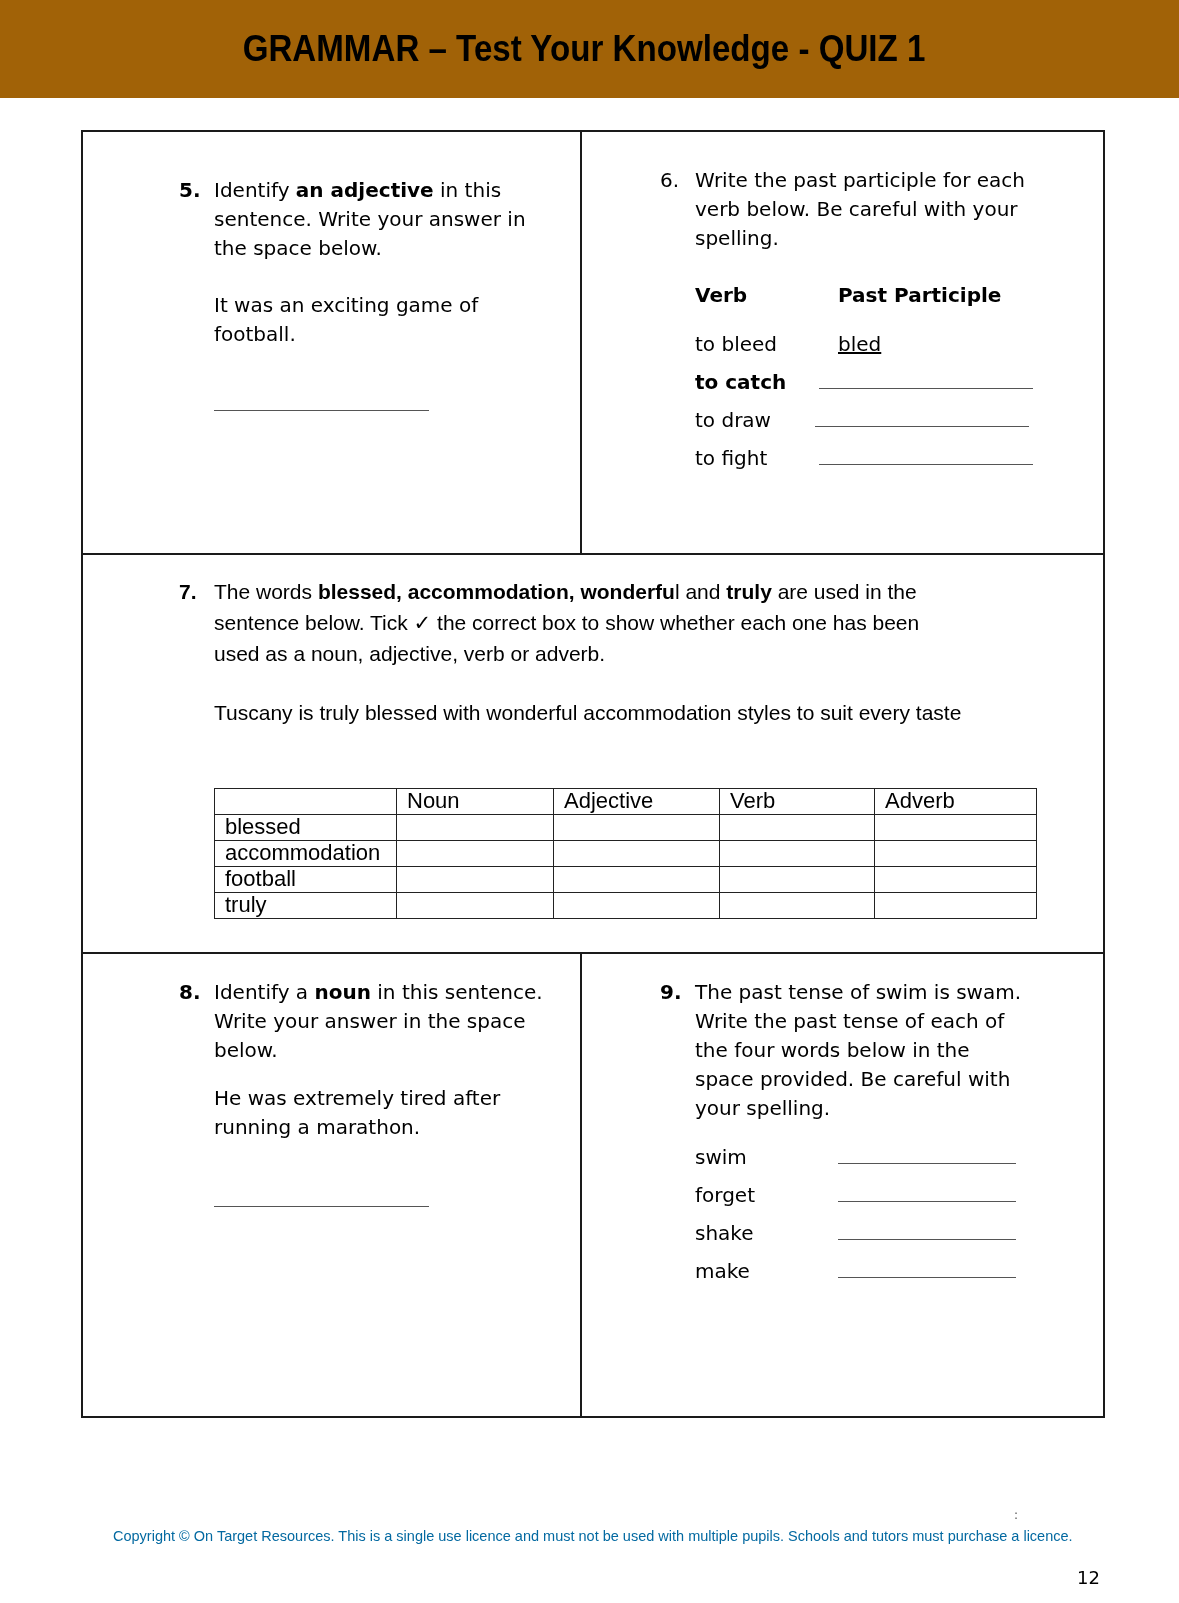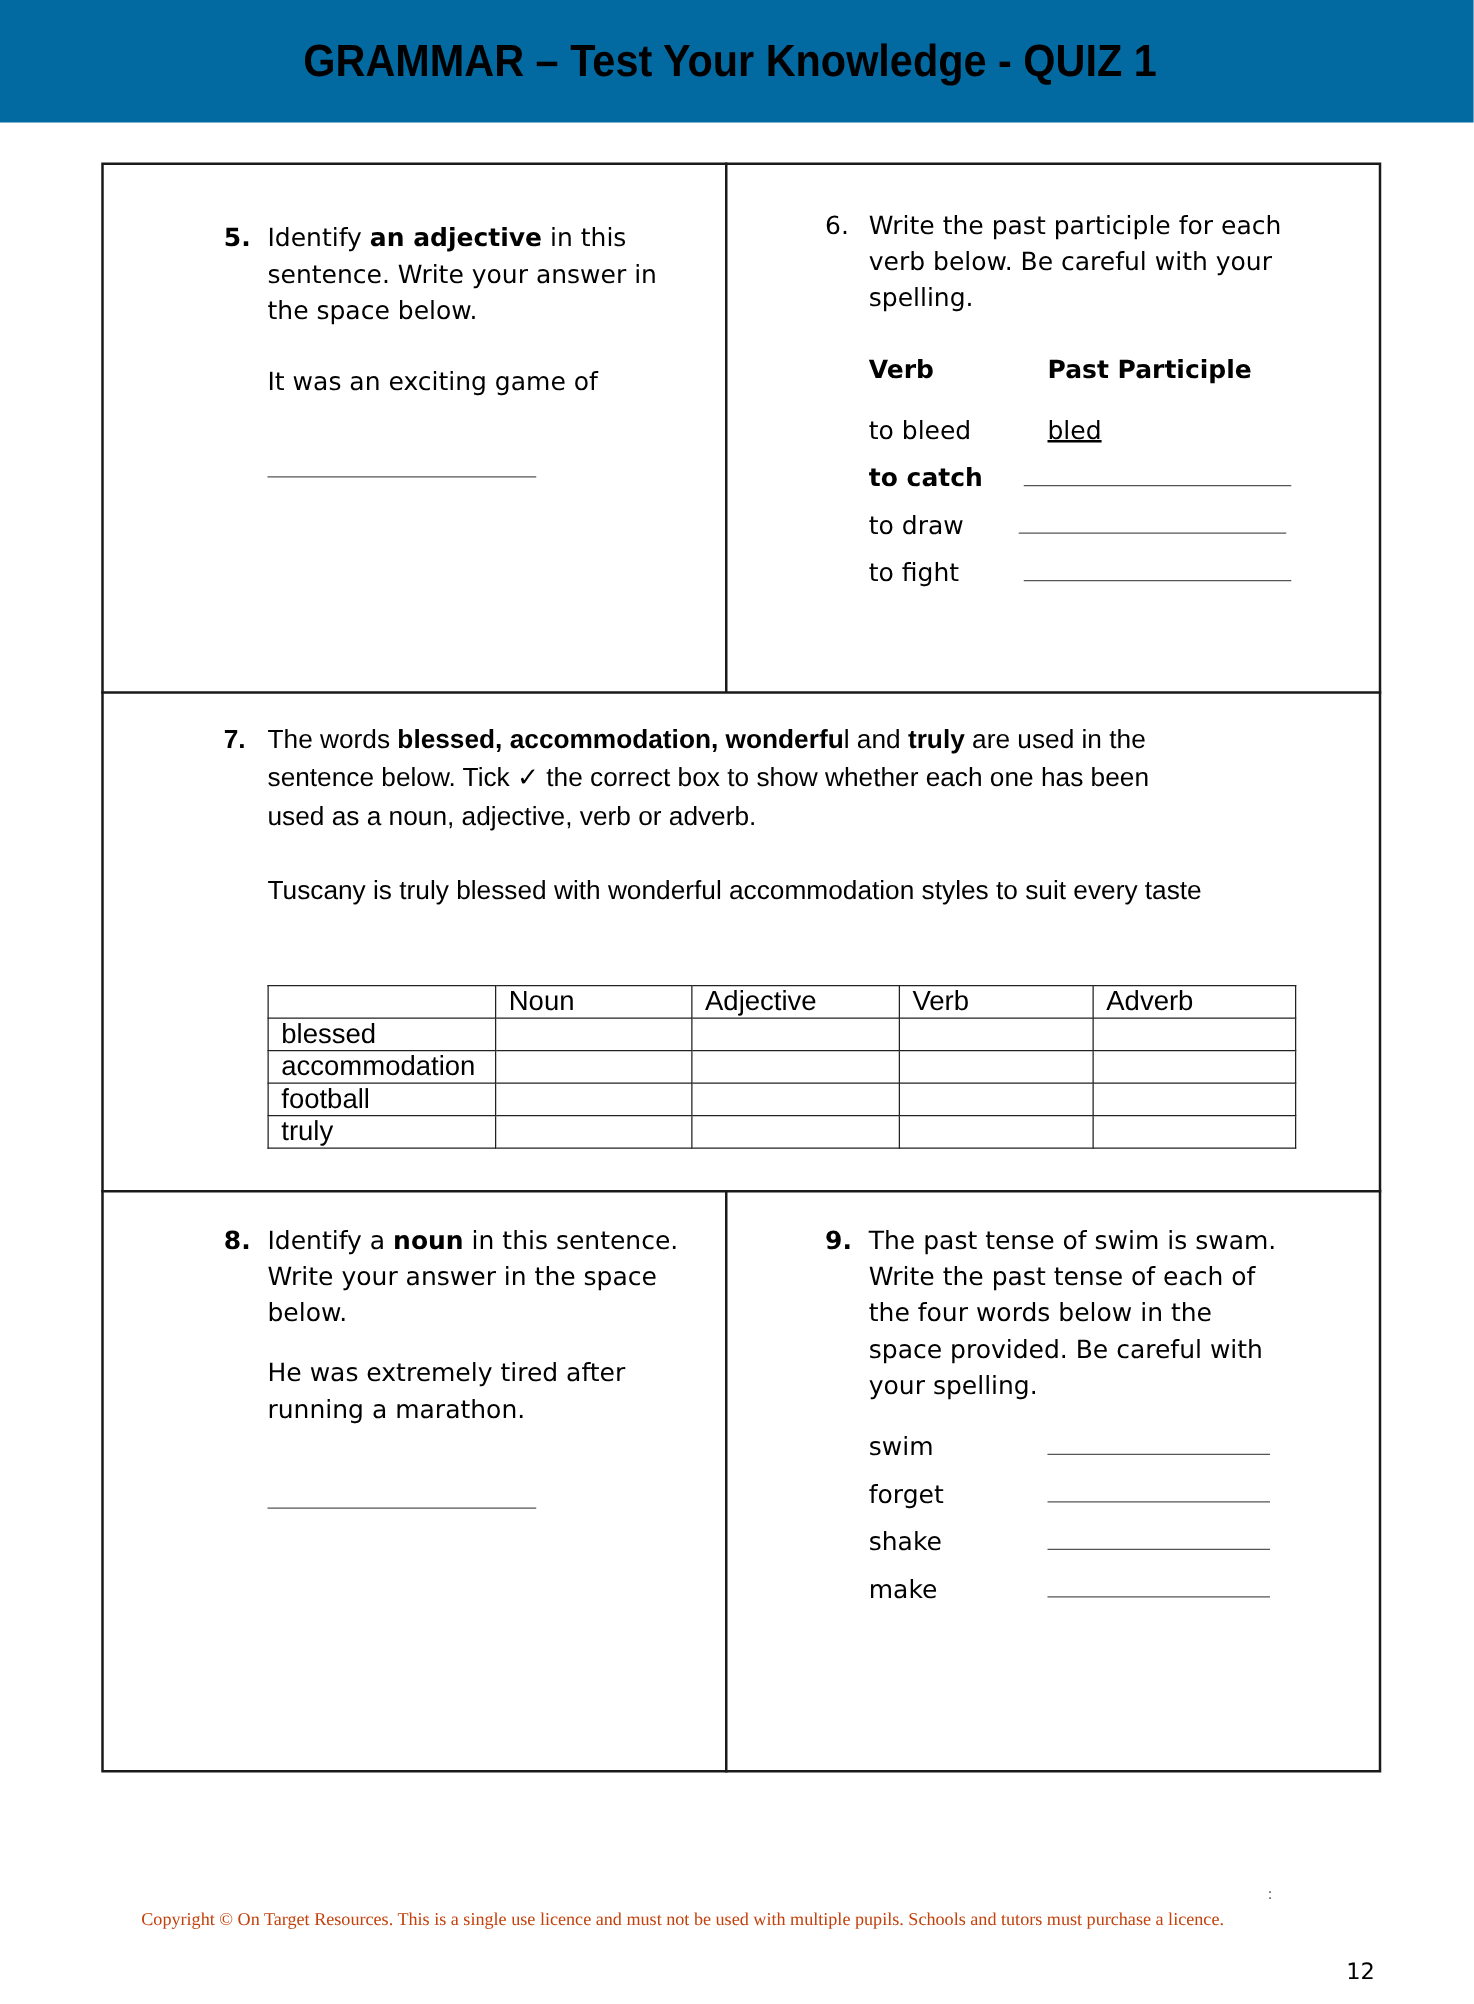--- a/index.html
+++ b/index.html
@@ -1,21 +1,21 @@
 <!DOCTYPE html>
 <html><head>
   <meta charset="utf-8">
   <style>
     * { box-sizing: border-box; margin: 0; padding: 0; }
     html, body { width: 1179px; height: 1603px; background: #ffffff; overflow: hidden; }
     body { position: relative; font-family: "DejaVu Sans", sans-serif; color: #000; }
 
     .header {
       position: absolute; left: 0; top: 0; width: 1179px; height: 98px;
-      background: #0369a1;
+      background: #a16207;
       display: flex; align-items: center; justify-content: center;
     }
     .header h1 {
       font-family: "Liberation Sans", sans-serif;
       font-weight: bold; font-size: 36px; letter-spacing: 0px;
       transform: scaleX(0.92);
       margin-left: -10px;
     }
 
     .grid-frame { position: absolute; border: 2px solid #1a1a1a; }
@@ -47,21 +47,21 @@
       border-collapse: collapse;
       font-family: "Liberation Sans", sans-serif;
       font-size: 22px;
     }
     table.pos td {
       border: 1.5px solid #222; height: 26px; line-height: 24px;
       padding: 0 10px; vertical-align: top;
     }
     .footer {
       position: absolute; left: 113px; top: 1528px;
-      font-family: Liberation Serif, serif; font-size: 14.5px; color: #c2410c;
+      font-family: Liberation Sans, sans-serif; font-size: 14.5px; color: #0369a1;
       white-space: nowrap;
     }
     .page-num {
       position: absolute; left: 1077px; top: 1520px;
       font-family: "DejaVu Sans", sans-serif; font-size: 18px; margin-top: 47px;
     }
     .dot-mark {
       position: absolute; left: 1014px; top: 1508px; font-size: 12px; color: #555;
     }
   </style>
@@ -79,20 +79,21 @@
 <div class="vline" style="left:580px; top:952px; height:466px;"></div>
 
 <div class="q" style="left:179px; top:176px; width:380px;">
   <span class="num">5.</span>
   <div class="body">
     <p><span>Identify </span><b>an adjective</b><span> in this</span></p>
     <p>sentence. Write your answer in</p>
     <p>the space below.</p>
     <div class="gap"></div>
     <p>It was an exciting game of</p>
+    <p>football.</p>
     <div style="height:41px;"></div>
     <span class="blank" style="width:215px;"></span>
   </div>
 </div>
 
 <div class="q" style="left:660px; top:166px; width:400px;">
   <span class="num" style="font-weight:normal;">6.</span>
   <div class="body">
     <p>Write the past participle for each</p>
     <p>verb below.  Be careful with your</p>

